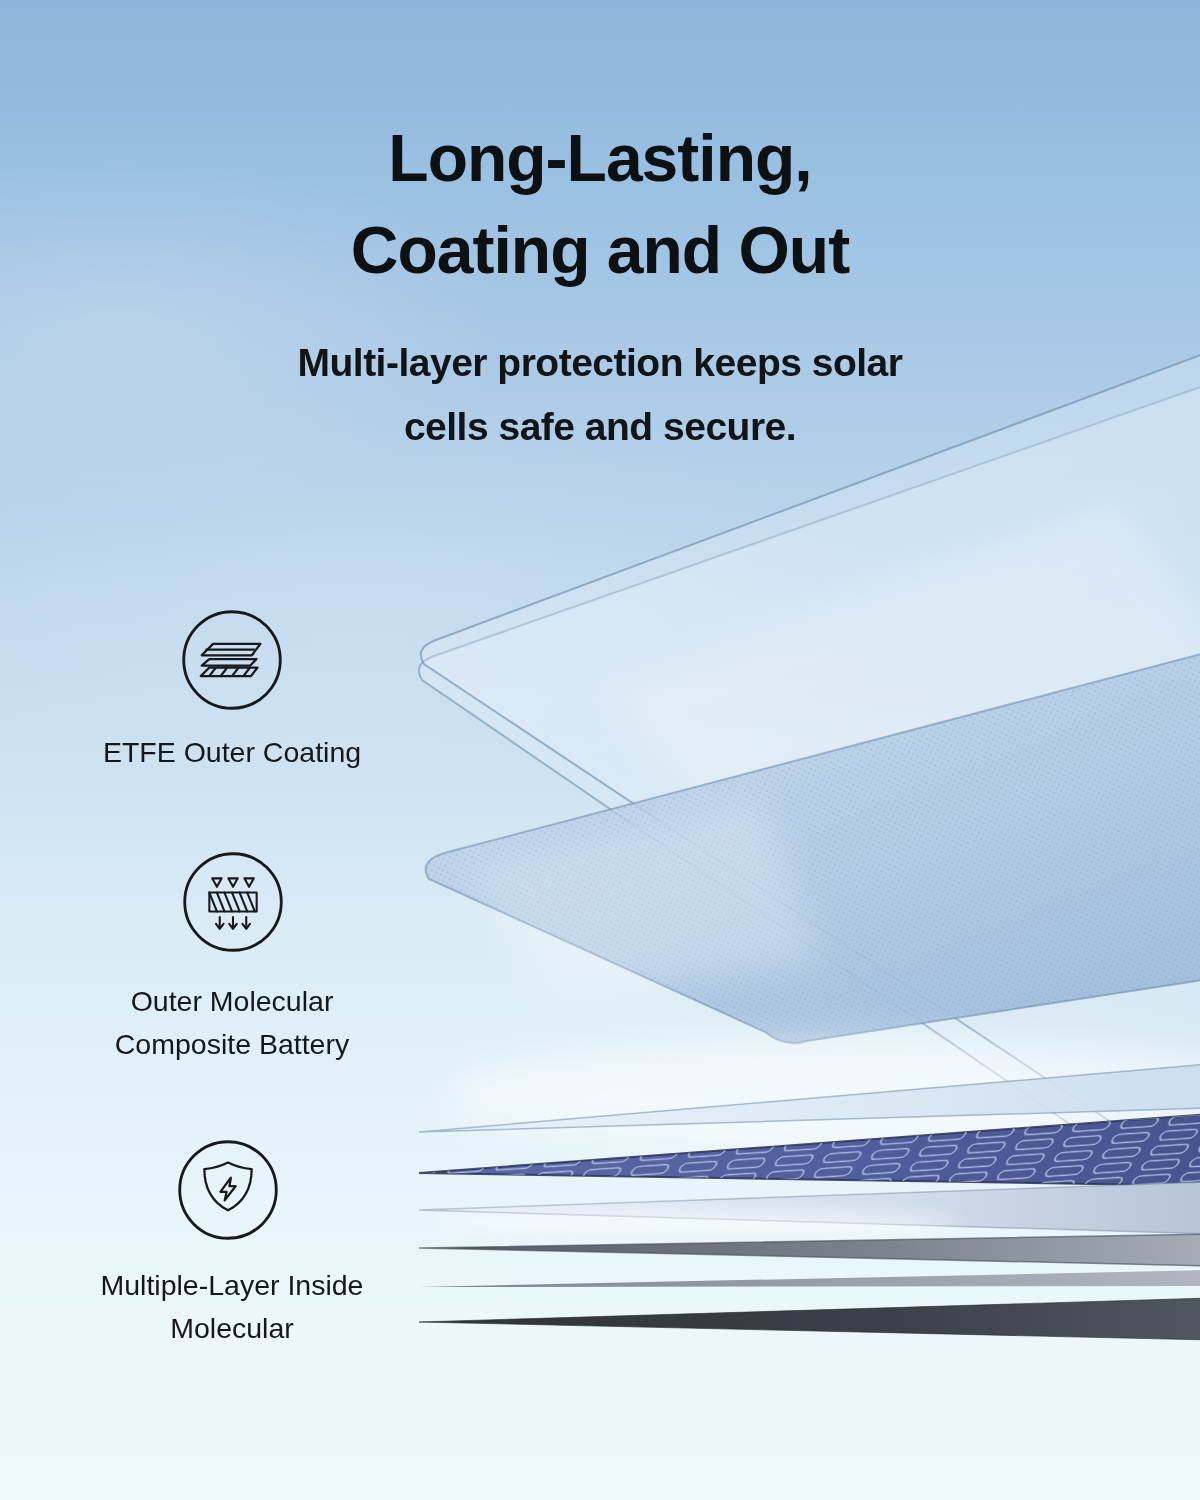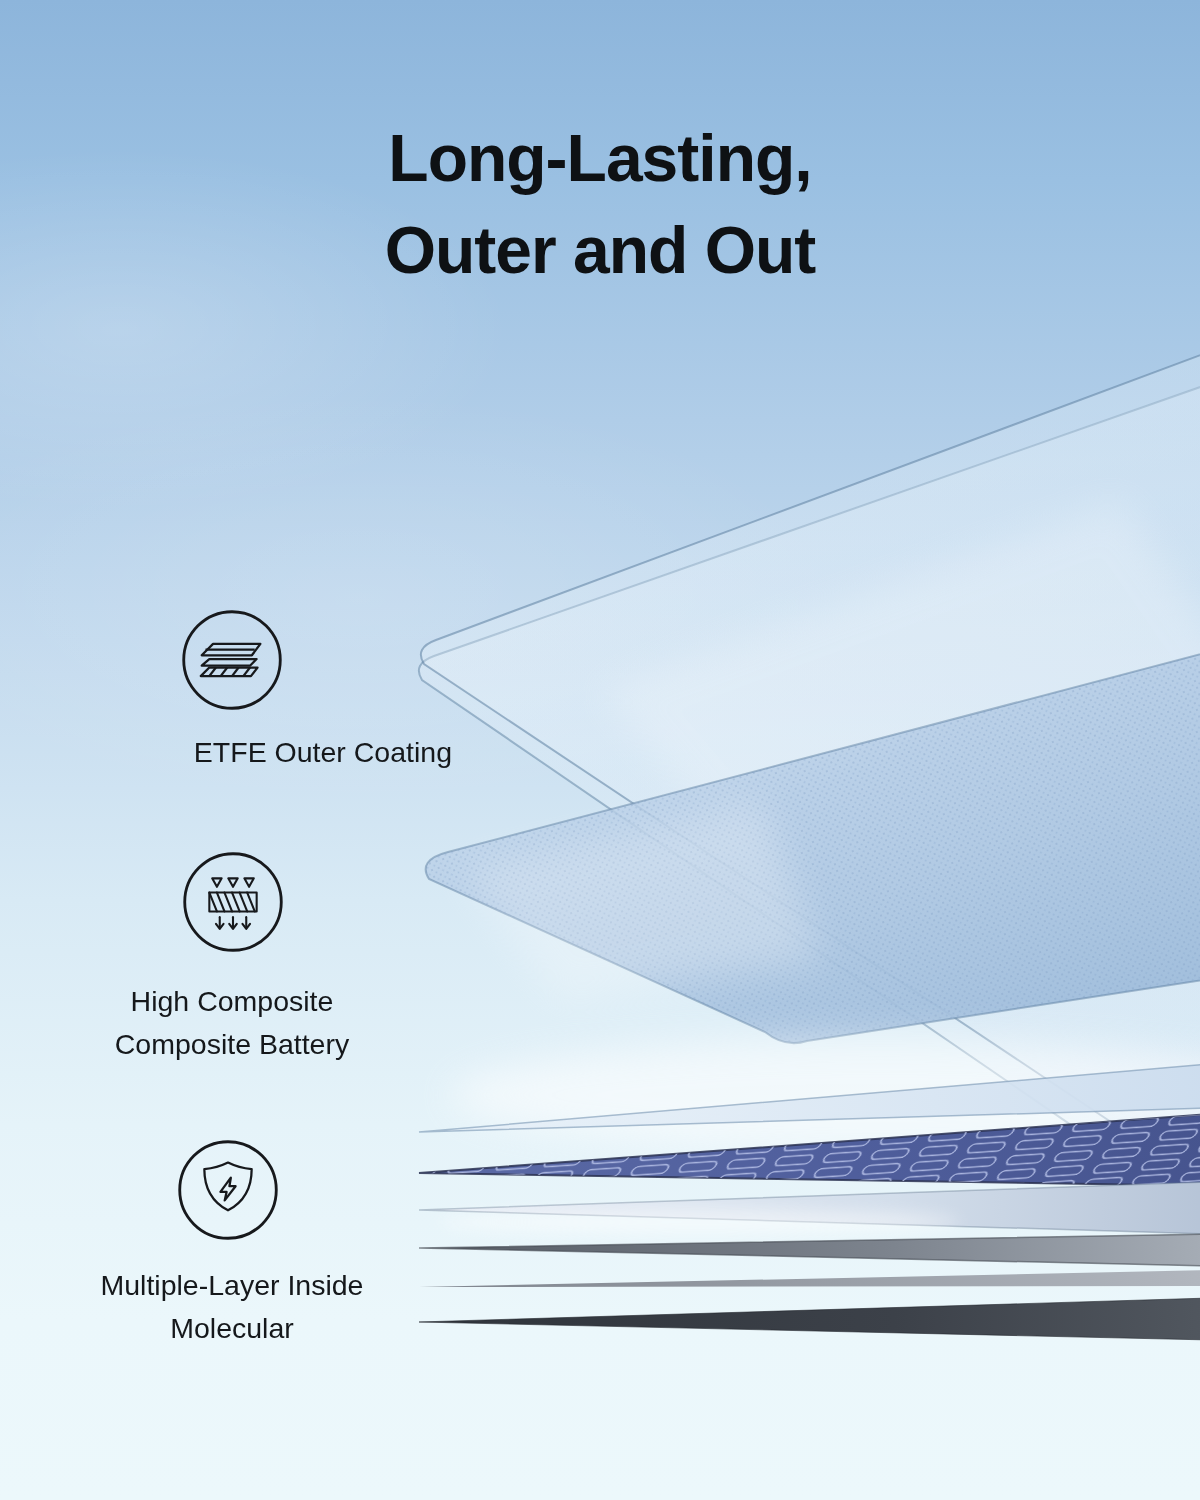--- a/index.html
+++ b/index.html
@@ -34,21 +34,21 @@
   .feature-icon{position:absolute;width:106px;height:106px;}
   .icon-1{left:179px;top:607px;}
   .icon-2{left:180px;top:849px;}
   .icon-3{left:175px;top:1137px;}
   .feature-label{
     position:absolute;left:12px;width:440px;
     text-align:center;color:#15181b;
     font-size:28.5px;line-height:43px;font-weight:400;
   }
   .feature-label span{display:block;}
-  .label-1{top:731px;text-align:right;}
+  .label-1{top:731px;}
   .label-2{top:980px;}
   .label-3{top:1264px;}
   .illustration{position:absolute;left:0;top:0;pointer-events:none;}
 </style>
 </head>
 <body>
 
 <div class="canvas">
 
   <svg class="illustration" width="1200" height="1500" viewBox="0 0 1200 1500">
@@ -140,23 +140,27 @@
     <g>
       <path d="M419,1287 L1210,1270 L1210,1286 Z" fill="url(#thinGrad)"></path>
     </g>
     <g>
       <path d="M419,1322 L1210,1298 L1210,1340 Z" fill="url(#darkGrad)" stroke="#24282e" stroke-opacity="0.6" stroke-width="1"></path>
     </g>
   </svg>
 
   <h1 class="title">
     <span>Long-Lasting,</span>
-    <span>Outer and Out</span>
+    <span>Coating and Out</span>
   </h1>
 
+  <p class="subtitle">
+    <span>Multi-layer protection keeps solar</span>
+    <span>cells safe and secure.</span>
+  </p>
 
   <svg class="feature-icon icon-1" viewBox="-56 -56 112 112">
     <circle cx="0" cy="0" r="51" fill="none" stroke="#17191c" stroke-width="3"></circle>
     <g fill="none" stroke="#17191c" stroke-width="2.4" stroke-linejoin="round">
       <path d="M-32,-5 L-20,-17 L30,-17 L21,-5 Z"></path>
       <path d="M-28,-11 L24,-11"></path>
       <path d="M-32,6 L-24,-1 L26,-1 L19,6 Z"></path>
       <path d="M-33,17 L-24,8 L27,8 L20,17 Z"></path>
       <path d="M-24,17 L-17,8"></path>
       <path d="M-12,17 L-5,8"></path>
@@ -184,21 +188,21 @@
       <path d="M15,-10 L23,10"></path>
       <path d="M-14,16 L-14,27"></path>
         <path d="M-18,23 L-14,28.5 L-10,23"></path>
       <path d="M0,16 L0,27"></path>
         <path d="M-4,23 L0,28.5 L4,23"></path>
       <path d="M14,16 L14,27"></path>
         <path d="M10,23 L14,28.5 L18,23"></path>
     </g>
   </svg>
   <div class="feature-label label-2">
-    <span>High Composite</span>
+    <span>Outer Molecular</span>
     <span>Composite Battery</span>
   </div>
 
   <svg class="feature-icon icon-3" viewBox="-56 -56 112 112">
     <circle cx="0" cy="0" r="51" fill="none" stroke="#17191c" stroke-width="3"></circle>
     <g fill="none" stroke="#17191c" stroke-width="2.4" stroke-linejoin="round">
       <path d="M0,-29 C7,-25.5 16.5,-22.8 25,-22 C25,-6 19,11.5 0,21.5 C-19,11.5 -25,-6 -25,-22 C-16.5,-22.8 -7,-25.5 0,-29 Z"></path>
       <path d="M3,-13 L-8,2 L-1.5,2 L-3.5,11 L8,-4 L1.5,-4 Z"></path>
     </g>
   </svg>

